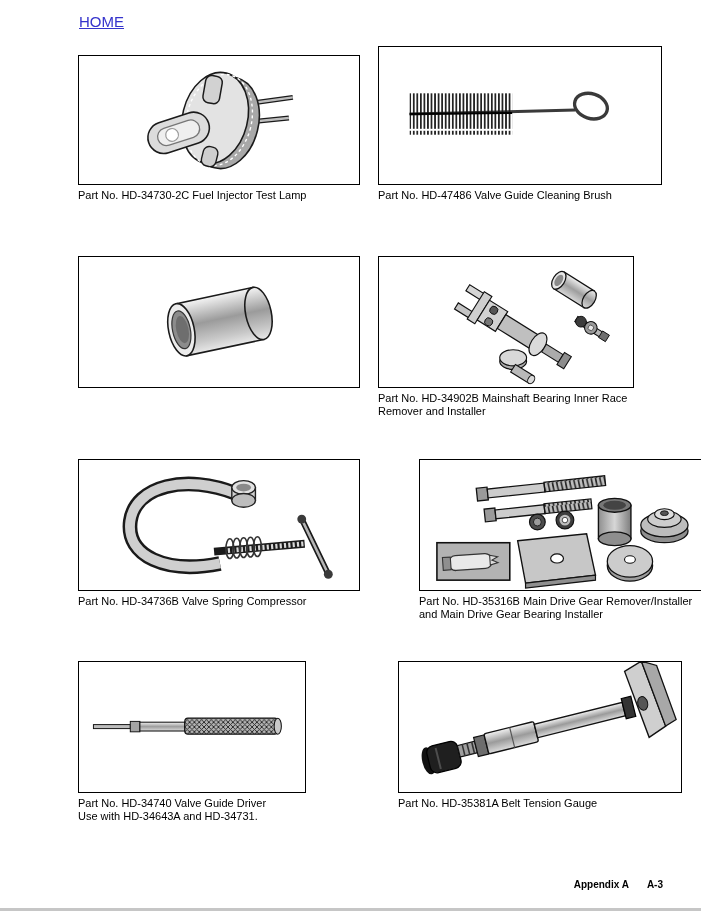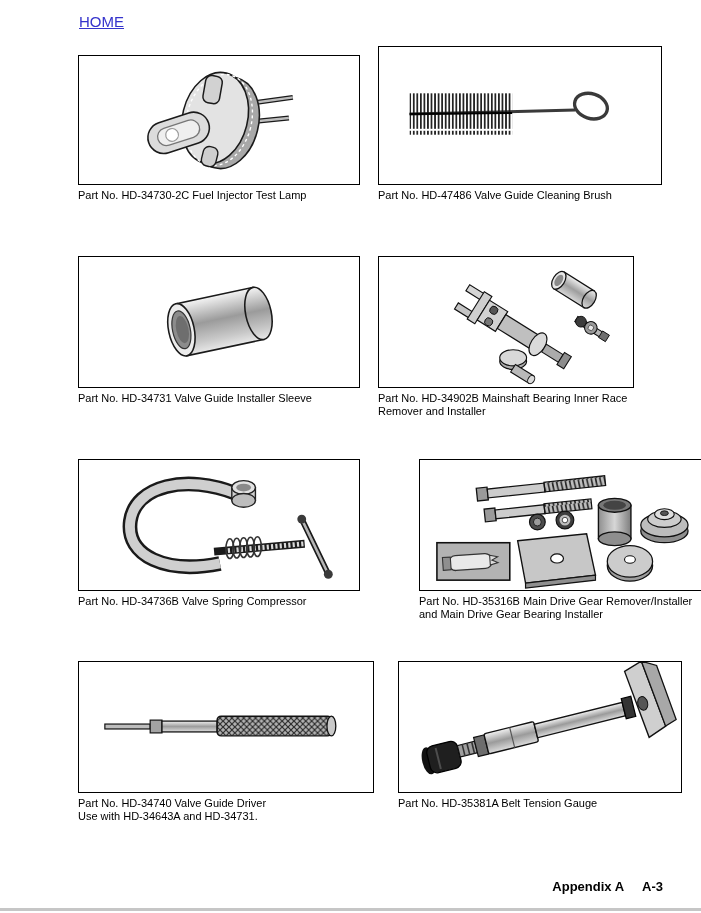--- a/index.html
+++ b/index.html
@@ -16,21 +16,21 @@
     border:1.6px solid #000;background:#fff;box-sizing:border-box;
     display:flex;align-items:center;justify-content:center;
   }
   .figbox svg{display:block;width:100%;height:100%;}
   .caption{
     margin-top:4px;white-space:pre;
     font-weight:normal;font-size:11px;line-height:13px;color:#000;
   }
   .footer{
     position:absolute;top:879px;right:38px;display:flex;gap:18px;
-    font-weight:bold;font-size:13px;color:#000;
+    font-weight:bold;font-size:10px;color:#000;
   }
   .bottom-bar{
     position:absolute;left:0;top:908px;width:701px;height:3px;background:#c6c6c6;
   }
 </style>
 </head>
 <body>
 
 <a class="home-link">HOME</a>
 
@@ -95,21 +95,20 @@
       </defs>
       <g transform="rotate(-12 140 66)">
         <rect x="102" y="39" width="80" height="54" fill="url(#t3m)" stroke="#1a1a1a" stroke-width="1.6"></rect>
         <ellipse cx="182" cy="66" rx="13" ry="27" fill="url(#t3m)" stroke="#1a1a1a" stroke-width="1.6"></ellipse>
         <ellipse cx="102" cy="66" rx="13" ry="27" fill="#ececec" stroke="#1a1a1a" stroke-width="1.6"></ellipse>
         <ellipse cx="102" cy="66" rx="9" ry="19.5" fill="#8c8c8c" stroke="#333" stroke-width="1.2"></ellipse>
         <ellipse cx="103" cy="66" rx="6.2" ry="14" fill="#6e6e6e"></ellipse>
       </g>
     </svg>
   </div>
-  <div class="caption">Part No. HD-34731 Valve Guide Installer Sleeve</div>
 </div>
 
 <div class="figure" style="left:378px;top:256px;width:256px;">
   <div class="figbox" style="height:132px;">
     <svg viewBox="0 0 284 132" preserveAspectRatio="xMidYMid meet">
       <defs>
         <linearGradient id="m4" x1="0" y1="0" x2="0" y2="1">
           <stop offset="0" stop-color="#efefef"></stop>
             <stop offset="0.5" stop-color="#9e9e9e"></stop>
             <stop offset="1" stop-color="#d8d8d8"></stop>
@@ -246,21 +245,21 @@
 
       <ellipse cx="212" cy="107" rx="23" ry="16" fill="#9d9d9d" stroke="#111" stroke-width="1.3"></ellipse>
       <ellipse cx="212" cy="103" rx="23" ry="16" fill="#cccccc" stroke="#111" stroke-width="1.3"></ellipse>
       <ellipse cx="212" cy="101" rx="5.5" ry="3.8" fill="#fff" stroke="#111" stroke-width="1.1"></ellipse>
     </svg>
   </div>
   <div class="caption">Part No. HD-35316B Main Drive Gear Remover/Installer
 and Main Drive Gear Bearing Installer</div>
 </div>
 
-<div class="figure" style="left:78px;top:661px;width:296px;">
+<div class="figure" style="left:78px;top:661px;width:228px;">
   <div class="figbox" style="height:132px;">
     <svg viewBox="0 0 282 132" preserveAspectRatio="xMidYMid meet">
       <defs>
         <linearGradient id="t7m" x1="0" y1="0" x2="0" y2="1">
           <stop offset="0" stop-color="#f0f0f0"></stop>
             <stop offset="0.5" stop-color="#9e9e9e"></stop>
             <stop offset="1" stop-color="#dddddd"></stop>
         </linearGradient>
         <pattern id="t7k" width="6" height="6" patternUnits="userSpaceOnUse">
           <rect width="6" height="6" fill="#b2b2b2"></rect>

